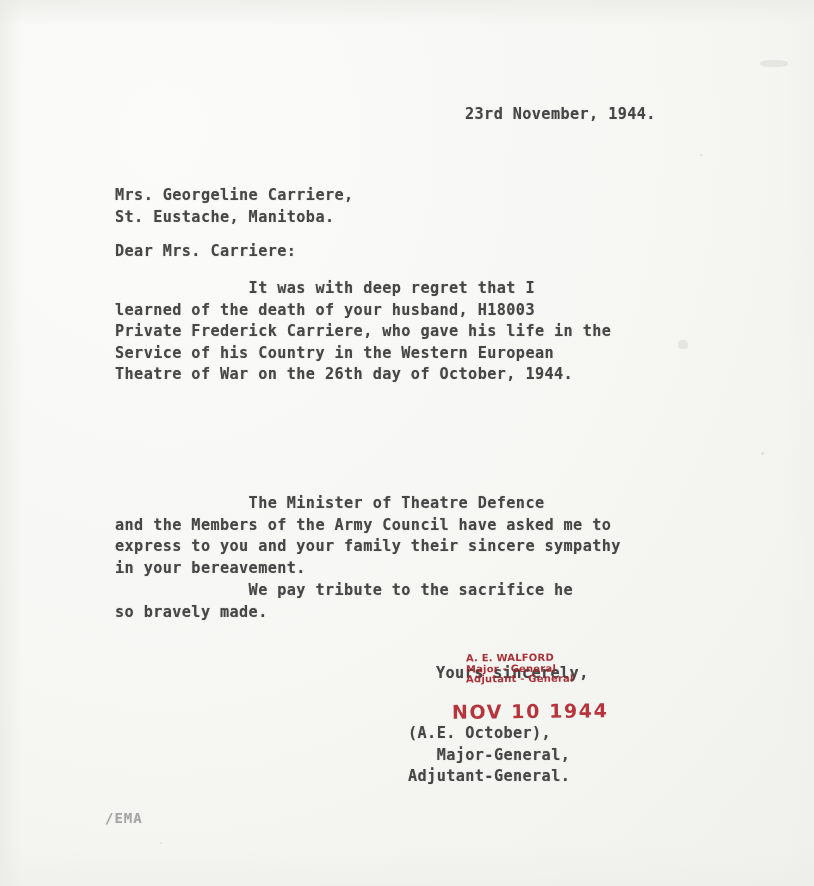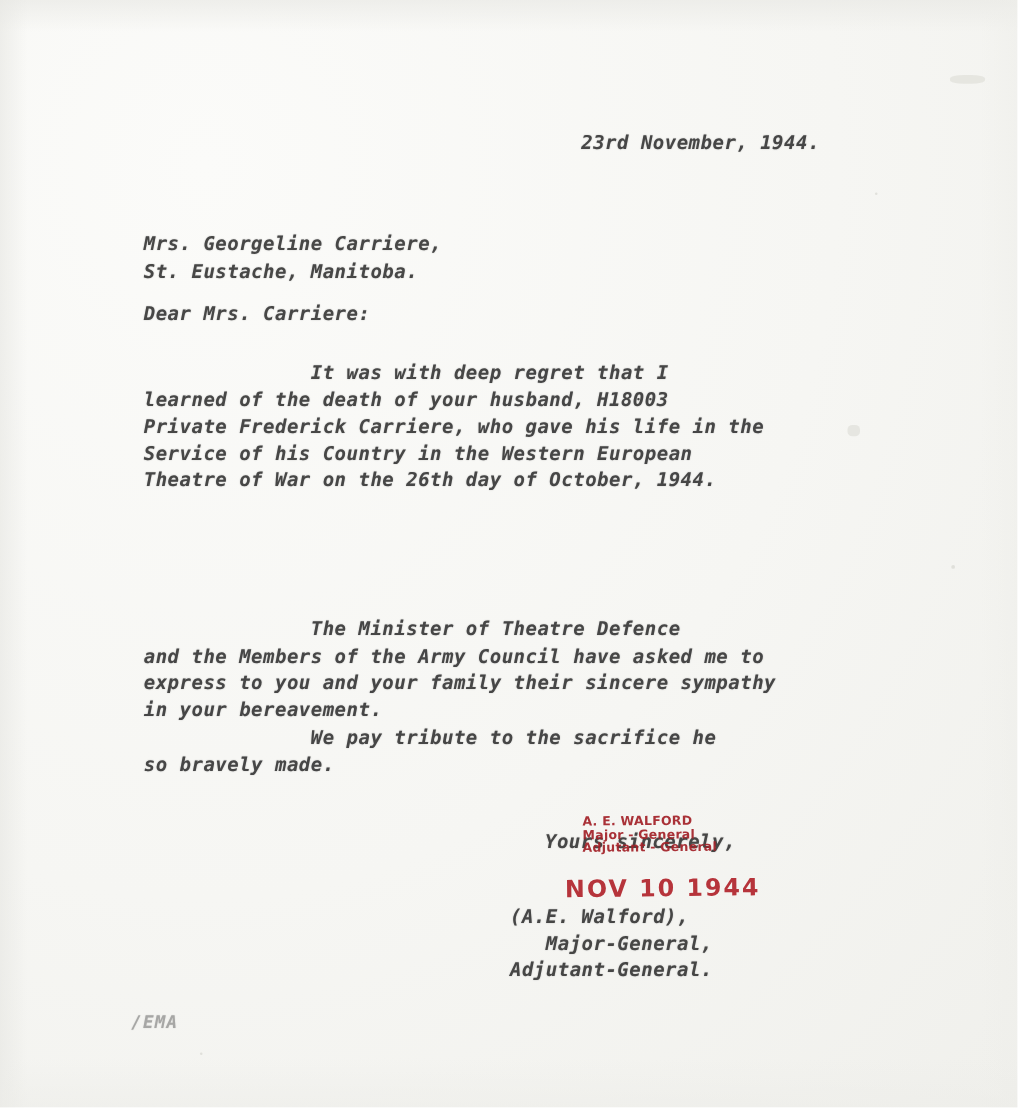--- a/index.html
+++ b/index.html
@@ -65,31 +65,30 @@
     position: absolute;
     color: #2a2a2a;
     font-family: "DejaVu Sans Mono", monospace;
     font-size: 15.2px;
     line-height: 21.5px;
     letter-spacing: 0.4px;
     white-space: pre;
     font-weight: 700;
     opacity: .86;
     text-shadow: 0 0 1.1px rgba(90,90,90,.55);
-    font-style: italic;
   }
 
   .date-line { left: 465px; top: 104px; }
 
   .addressee { left: 115px; top: 185px; }
 
   .salutation { left: 115px; top: 241px; }
 
   .para { left: 115px; }
-  .p1 { top: 278px; margin-top: 10px; }
+  .p1 { top: 278px; }
   .p2 { top: 386px; }
   .p3 { top: 493px; }
   .p4 { top: 580px; }
 
   .closing { left: 436px; top: 635px; margin-top: 28px; }
 
   .sig-block { left: 408px; top: 723px; }
 
   .initials {
     left: 105px; top: 808px;
@@ -169,19 +168,19 @@
 so bravely made.</div>
 
   <div class="typed closing">Yours sincerely,</div>
 
   <div class="stamp-sig">A. E. WALFORD
 Major - General
 Adjutant - General</div>
 
   <div class="stamp-date">NOV 10 1944</div>
 
-  <div class="typed sig-block">(A.E. Walford),
+  <div class="typed sig-block">(A.E. October),
    Major-General,
 Adjutant-General.</div>
 
   <div class="typed initials">/EMA</div>
 
 </div>
 
 </body></html>

